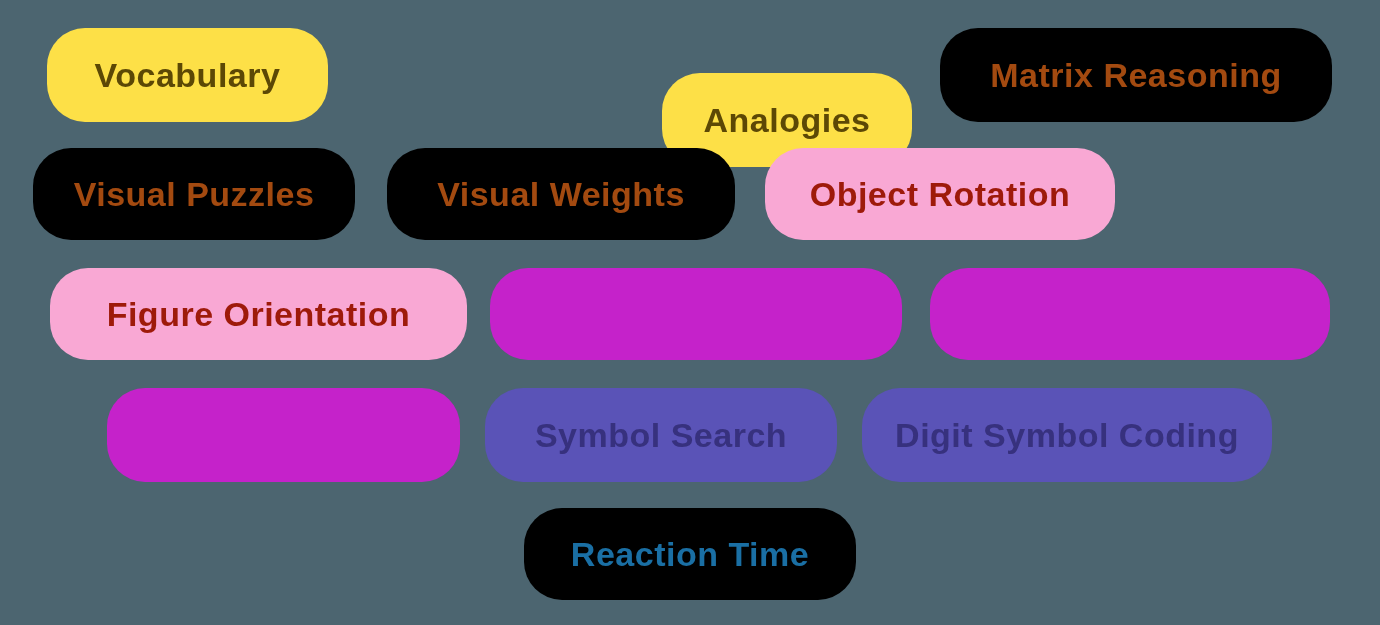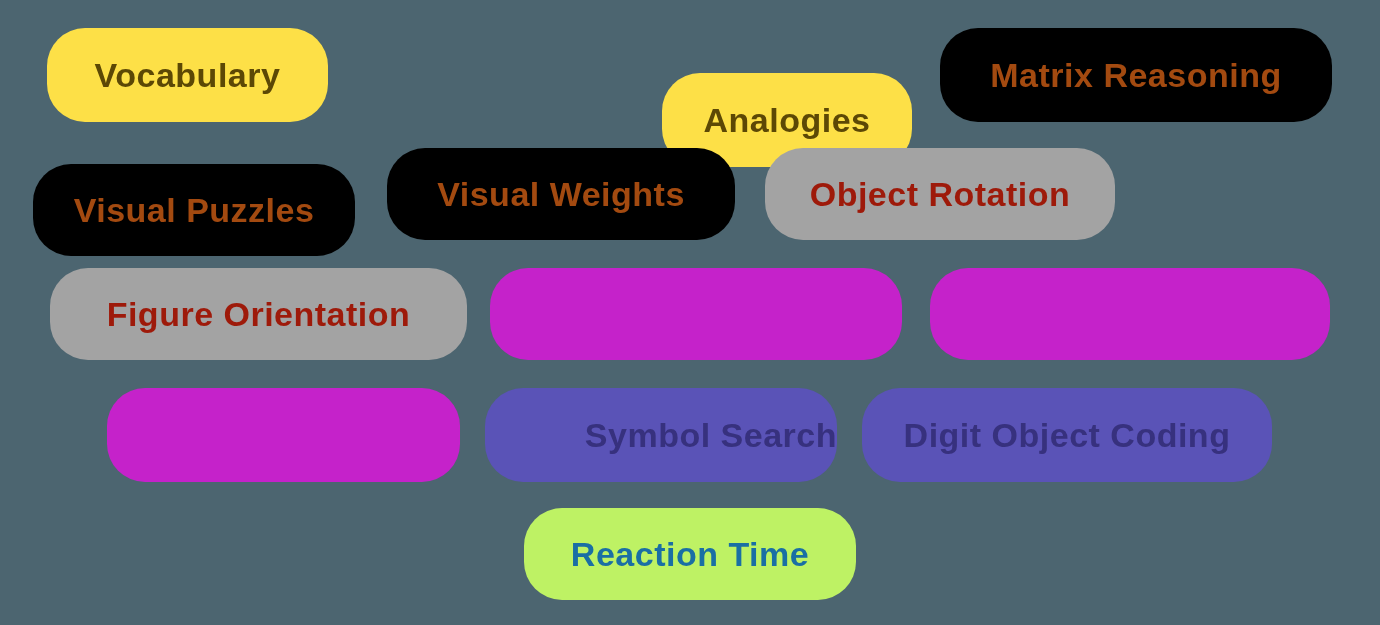--- a/index.html
+++ b/index.html
@@ -23,42 +23,42 @@
     justify-content: center;
     font-weight: 700;
     font-size: 34px;
     letter-spacing: 0.5px;
     white-space: nowrap;
     user-select: none;
   }
   
   .amber   { background: #fde047; color: #5C4805; }
   .orange  { background: #000000; color: #A34A10; }
-  .red     { background: #a3a3a3; color: #9E1A0A; }
+  .red     { background: #f9a8d4; color: #9E1A0A; }
   .magenta { background: #C522CA; color: #8E0F93; }
   .indigo  { background: #5A53B7; color: #37317E; }
-  .blue    { background: #bef264; color: #1A6FA4; }
+  .blue    { background: #000000; color: #1A6FA4; }
 
   
   .p-vocabulary          { left: 47px;   top: 28px;  width: 281px; height: 94px; }
   .p-information         { left: 350px;  top: 28px;  width: 287px; height: 94px; }
   .p-analogies           { left: 662px;  top: 28px;  width: 250px; height: 94px; margin-top: 45px; }
   .p-matrix-reasoning    { left: 940px;  top: 28px;  width: 392px; height: 94px; }
   
-  .p-visual-puzzles      { left: 33px;   top: 164px; width: 322px; height: 92px; }
+  .p-visual-puzzles      { left: 33px;   top: 148px; width: 322px; height: 92px; }
   .p-figure-weights      { left: 387px;  top: 148px; width: 348px; height: 92px; }
   .p-object-rotation     { left: 765px;  top: 148px; width: 350px; height: 92px; }
   .p-stoves              { left: 1146px; top: 148px; width: 202px; height: 92px; }
   
   .p-spatial-orientation { left: 50px;   top: 268px; width: 417px; height: 92px; }
   .p-unlabeled-1         { left: 490px;  top: 268px; width: 412px; height: 92px; }
   .p-unlabeled-2         { left: 930px;  top: 268px; width: 400px; height: 92px; }
   
   .p-unlabeled-3         { left: 107px;  top: 388px; width: 353px; height: 94px; }
-  .p-symbol-search       { left: 485px;  top: 388px; width: 352px; height: 94px; justify-content: flex-end; }
+  .p-symbol-search       { left: 485px;  top: 388px; width: 352px; height: 94px; }
   .p-digit-symbol-coding { left: 862px;  top: 388px; width: 410px; height: 94px; }
   
   .p-reaction-time       { left: 524px;  top: 508px; width: 332px; height: 92px; }
 </style>
 </head>
 <body>
 
 <div class="canvas">
 
   <div class="pill amber p-vocabulary">
@@ -91,20 +91,20 @@
     <span></span>
   </div>
 
   <div class="pill magenta p-unlabeled-3">
     <span></span>
   </div>
   <div class="pill indigo p-symbol-search">
     <span>Symbol Search</span>
   </div>
   <div class="pill indigo p-digit-symbol-coding">
-    <span>Digit Object Coding</span>
+    <span>Digit Symbol Coding</span>
   </div>
 
   <div class="pill blue p-reaction-time">
     <span>Reaction Time</span>
   </div>
 
 </div>
 
 </body></html>

